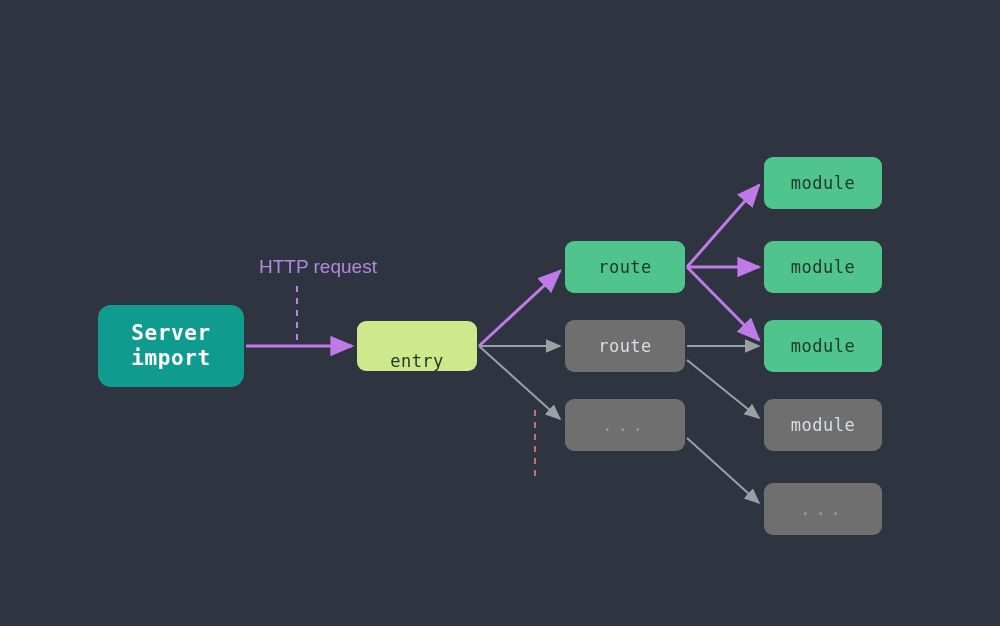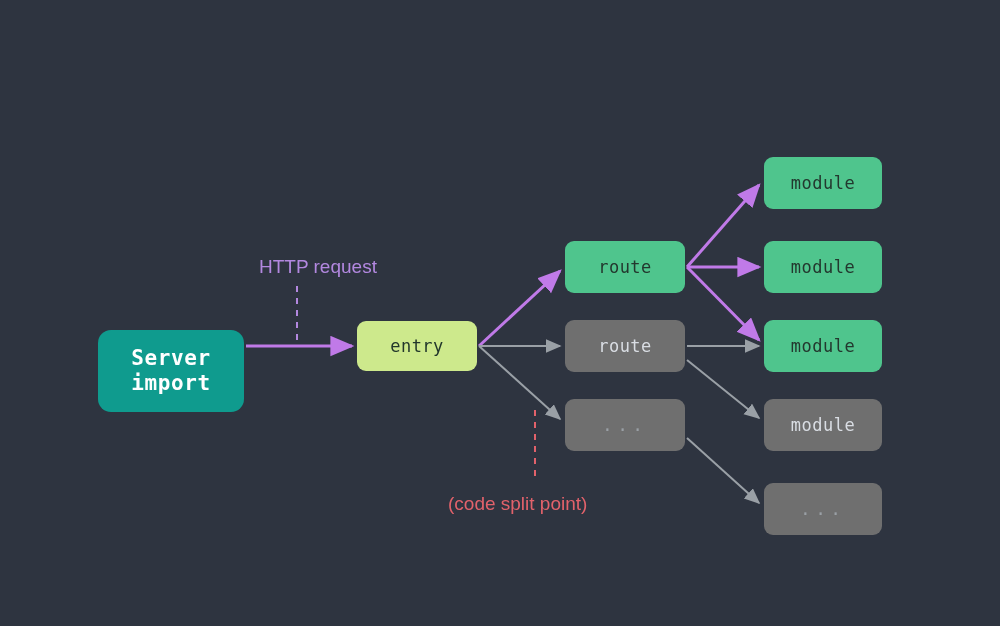--- a/index.html
+++ b/index.html
@@ -133,28 +133,28 @@
 
     <line x1="687" y1="360" x2="759" y2="418" stroke="#9aa0a6" stroke-width="2" marker-end="url(#arrow-gray)"></line>
 
     <line x1="687" y1="438" x2="759" y2="503" stroke="#9aa0a6" stroke-width="2" marker-end="url(#arrow-gray)"></line>
 
     <line x1="297" y1="286" x2="297" y2="340" stroke="#b388e0" stroke-width="2" stroke-dasharray="6 6"></line>
 
     <line x1="535" y1="410" x2="535" y2="482" stroke="#e2626b" stroke-width="2" stroke-dasharray="6 6"></line>
   </svg>
 
-  <div class="node server" style="left:98px; top:305px; width:146px; height:82px;margin-top:25px;">
+  <div class="node server" style="left:98px; top:305px; width:146px; height:82px;">
     <div>
       <div>Server</div>
       <div>import</div>
     </div>
   </div>
 
-  <div class="node entry" style="left:357px; top:321px; width:120px; height:50px;">
+  <div class="node entry" style="left:357px; top:321px; width:120px; height:50px;align-items:flex-end;">
     <span>entry</span>
   </div>
 
   <div class="node green" style="left:565px; top:241px; width:120px; height:52px;">
     <span>route</span>
   </div>
 
   <div class="node gray" style="left:565px; top:320px; width:120px; height:52px;">
     <span>route</span>
   </div>
@@ -179,16 +179,15 @@
     <span>module</span>
   </div>
 
   <div class="node gray dots" style="left:764px; top:483px; width:118px; height:52px;">
     <span>...</span>
   </div>
 
   <div class="label http">HTTP request</div>
 
   <div class="label dynamic">
-    <div>(code split point)</div>
   </div>
 
 </div>
 
 </body></html>

